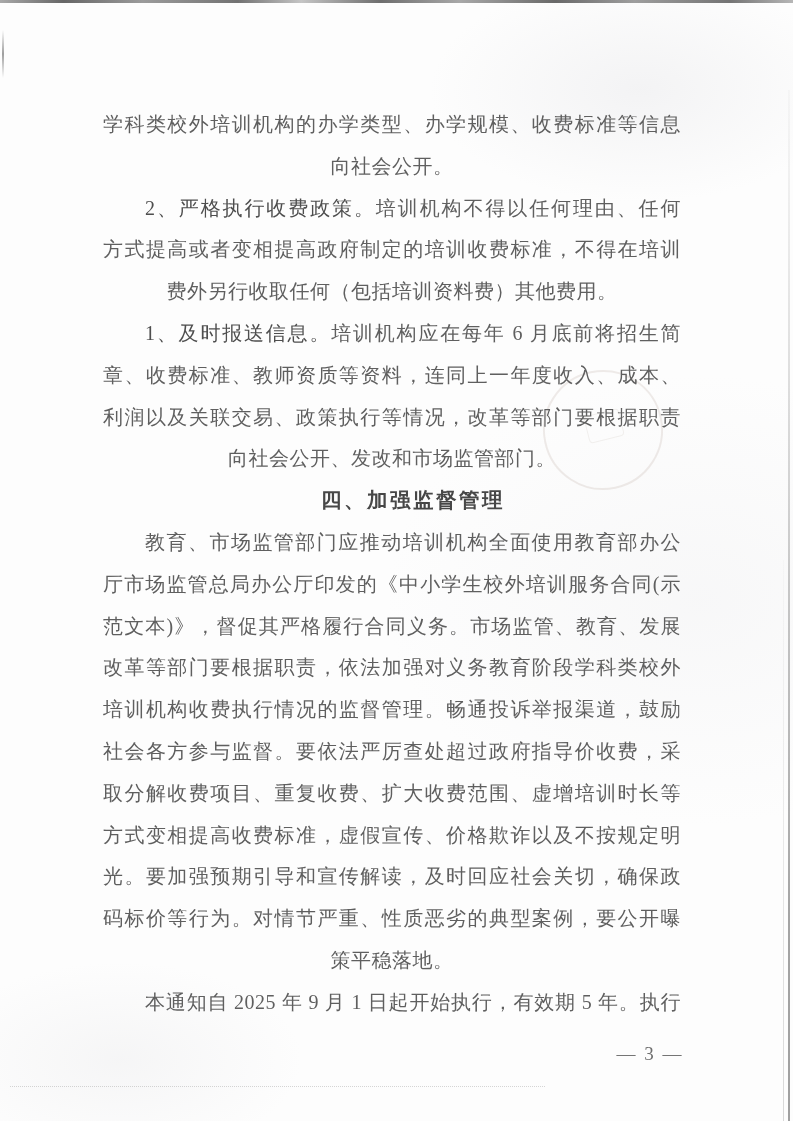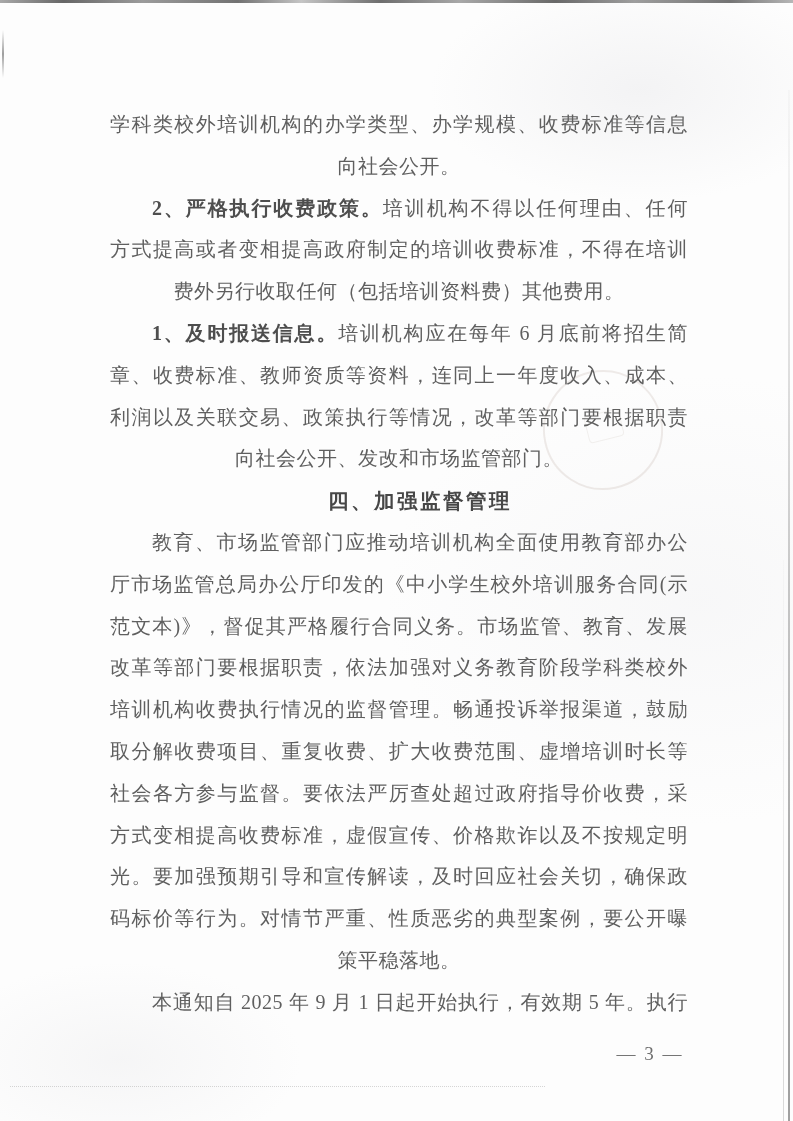--- a/index.html
+++ b/index.html
@@ -73,42 +73,41 @@
   }
 
   .body-text {
     position: absolute;
     left: 103px;
     top: 104px;
     width: 578px;
     color: #5f5f5f;
     font-size: 20px;
     letter-spacing: 0.5px;
-    margin-left: 7px;
   }
   .line {
     height: 41.8px;
     line-height: 41.8px;
     white-space: nowrap;
     text-align: center;
   }
   .line.justify {
     white-space: normal;
     text-align: justify;
     text-align-last: justify;
   }
   .line.indent {
     text-indent: 42px;
   }
   .line .lead-bold {
-    font-weight: 700;
+    font-weight: 400;
     color: #4e4e4e;
   }
   .line.heading {
-    font-family: Liberation Sans, sans-serif;
+    font-family: Liberation Serif, serif;
     font-weight: 700;
     color: #474747;
     letter-spacing: 2.5px;
     font-size: 20.5px;
   }
   .page-number {
     position: absolute;
     left: 610px;
     top: 1042px;
     width: 80px;
@@ -142,22 +141,22 @@
       <div class="line justify indent"><span class="lead-bold">1、及时报送信息。</span><span>培训机构应在每年 6 月底前将招生简</span></div>
       <div class="line justify">章、收费标准、教师资质等资料，连同上一年度收入、成本、</div>
       <div class="line justify">利润以及关联交易、政策执行等情况，改革等部门要根据职责</div>
       <div class="line">向社会公开、发改和市场监管部门。</div>
       <div class="line indent heading">四、加强监督管理</div>
       <div class="line justify indent">教育、市场监管部门应推动培训机构全面使用教育部办公</div>
       <div class="line justify">厅市场监管总局办公厅印发的《中小学生校外培训服务合同(示</div>
       <div class="line justify">范文本)》，督促其严格履行合同义务。市场监管、教育、发展</div>
       <div class="line justify">改革等部门要根据职责，依法加强对义务教育阶段学科类校外</div>
       <div class="line justify">培训机构收费执行情况的监督管理。畅通投诉举报渠道，鼓励</div>
+      <div class="line justify">社会各方参与监督。要依法严厉查处超过政府指导价收费，采</div>
       <div class="line justify">取分解收费项目、重复收费、扩大收费范围、虚增培训时长等</div>
-      <div class="line justify">社会各方参与监督。要依法严厉查处超过政府指导价收费，采</div>
       <div class="line justify">方式变相提高收费标准，虚假宣传、价格欺诈以及不按规定明</div>
       <div class="line justify">光。要加强预期引导和宣传解读，及时回应社会关切，确保政</div>
       <div class="line justify">码标价等行为。对情节严重、性质恶劣的典型案例，要公开曝</div>
       <div class="line">策平稳落地。</div>
       <div class="line justify indent">本通知自 2025 年 9 月 1 日起开始执行，有效期 5 年。执行</div>
     </div>
 
   <div class="page-number">— 3 —</div>
 
 </div>

